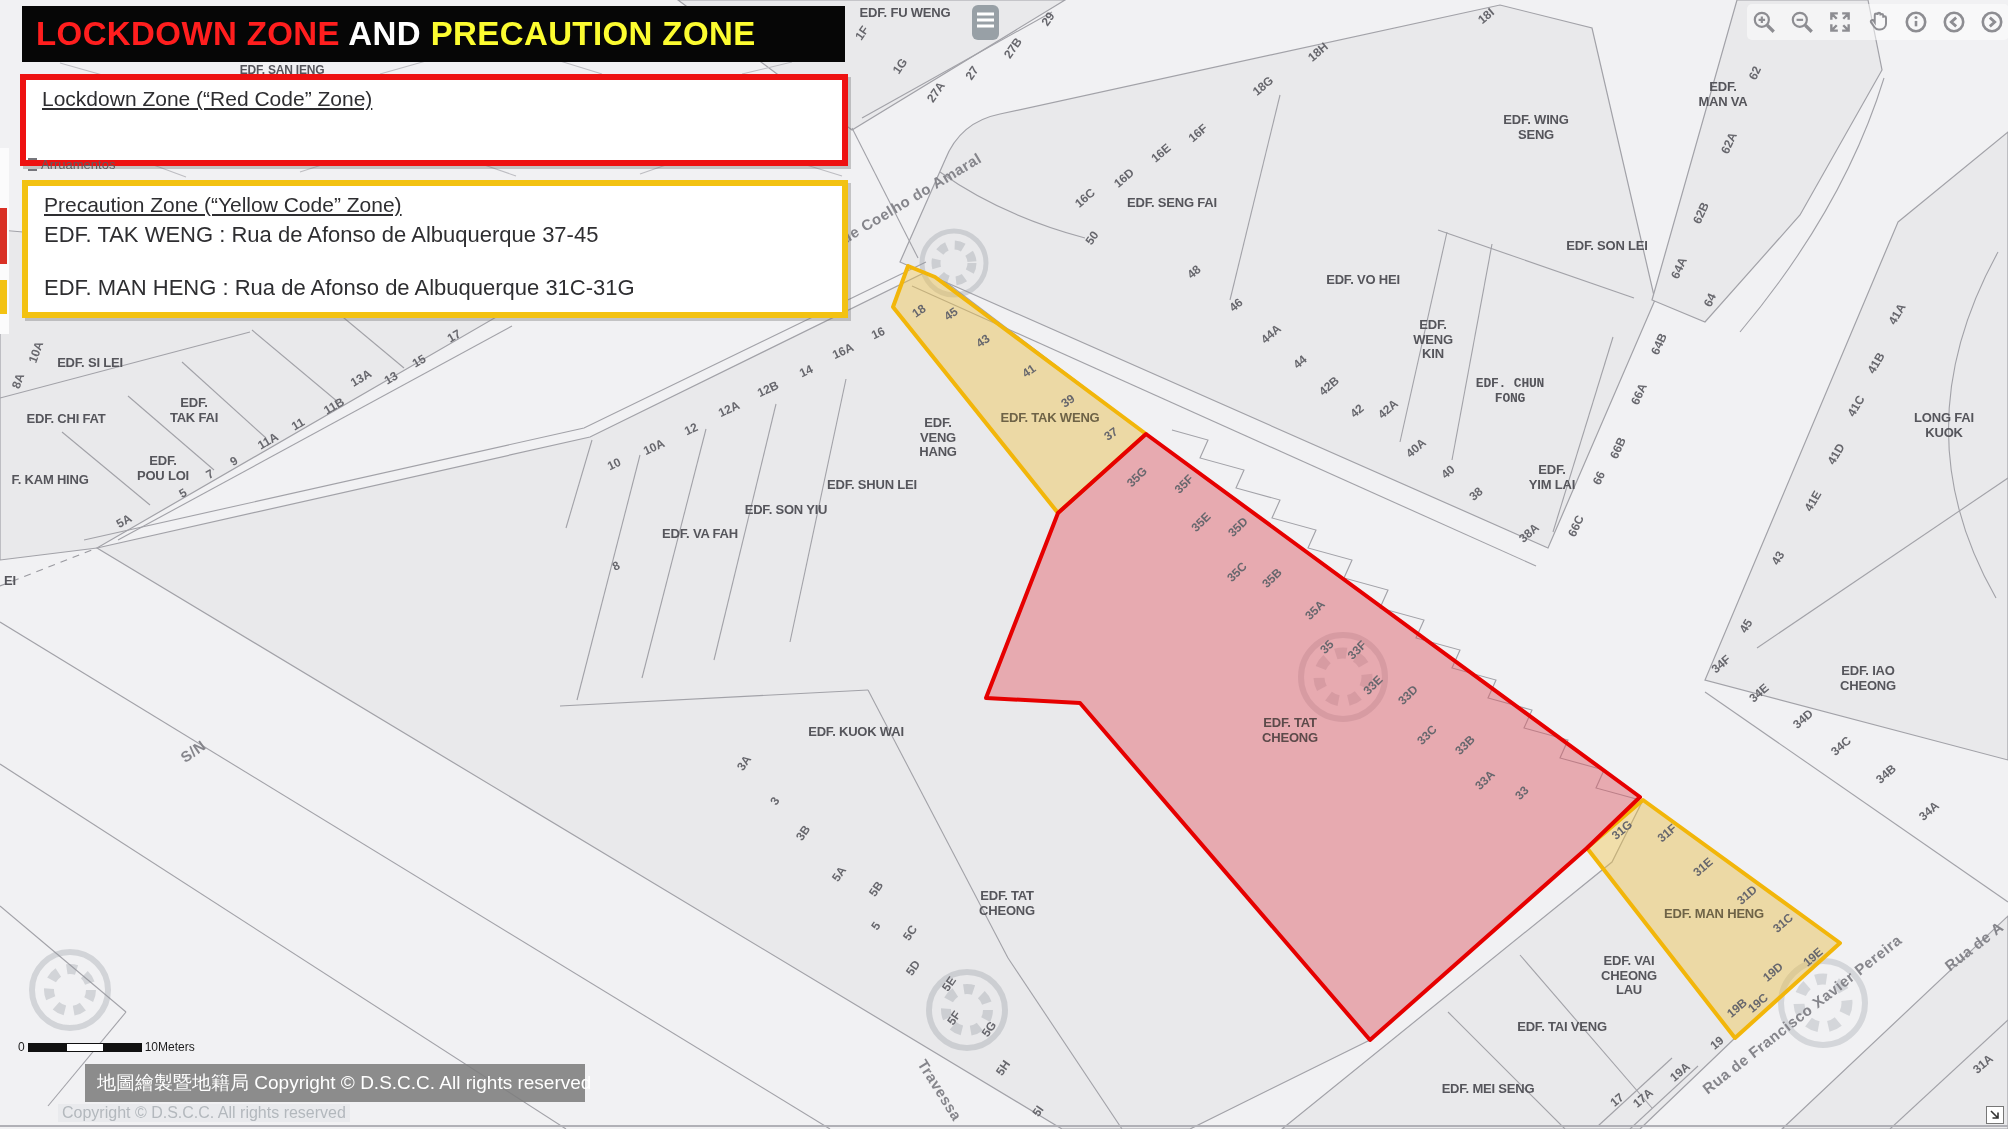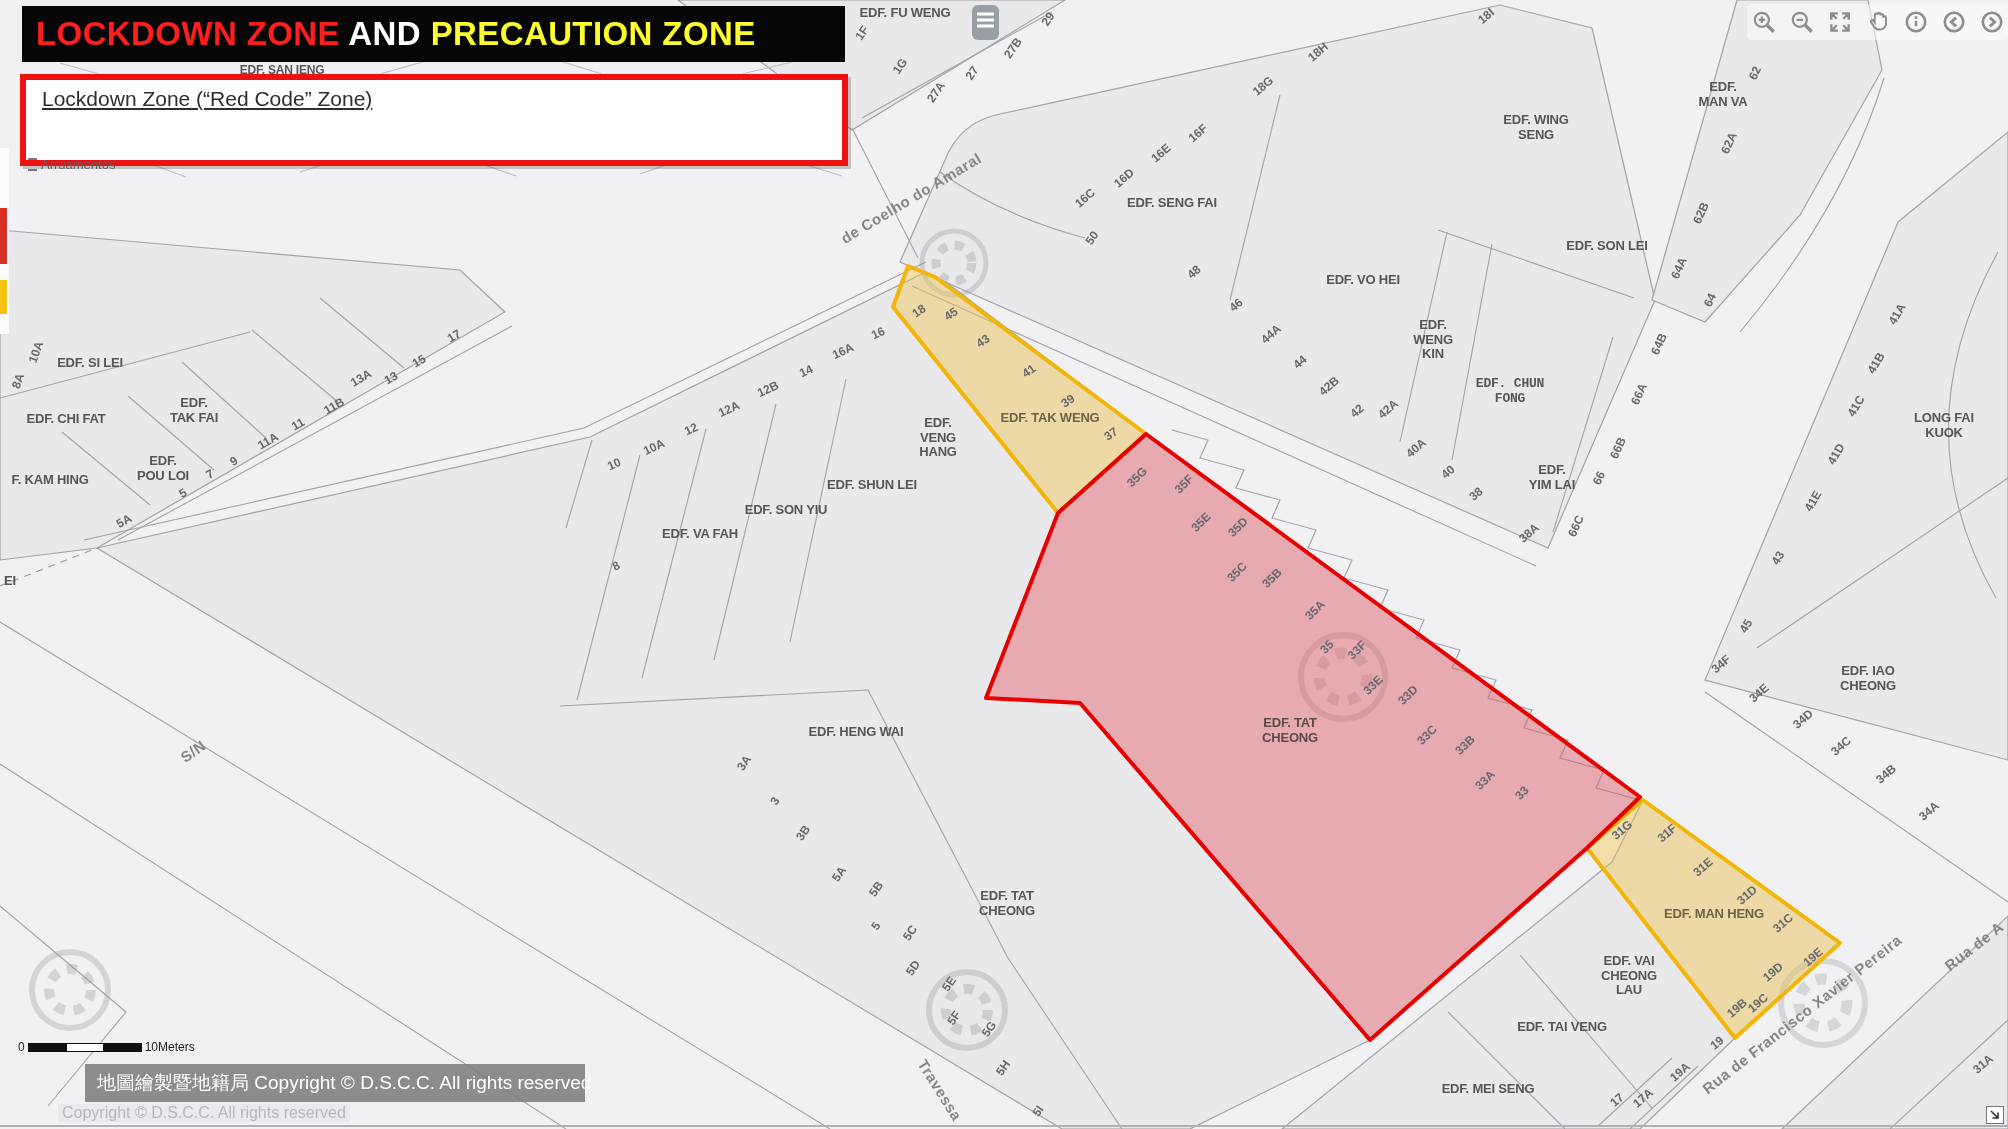--- a/index.html
+++ b/index.html
@@ -188,21 +188,21 @@
 POU LOI</span>
       <span class="bldg" style="left: 50px; top: 480px; transform: translate(-50%, -50%);">F. KAM HING</span>
       <span class="bldg" style="left: 10px; top: 581px; transform: translate(-50%, -50%);">EI</span>
       <span class="bldg" style="left: 700px; top: 534px; transform: translate(-50%, -50%);">EDF. VA FAH</span>
       <span class="bldg" style="left: 786px; top: 510px; transform: translate(-50%, -50%);">EDF. SON YIU</span>
       <span class="bldg" style="left: 872px; top: 485px; transform: translate(-50%, -50%);">EDF. SHUN LEI</span>
       <span class="bldg" style="left: 938px; top: 438px; transform: translate(-50%, -50%);">EDF.
 VENG
 HANG</span>
       <span class="bldg" style="left: 1050px; top: 418px; transform: translate(-50%, -50%); color: rgb(110, 99, 71);">EDF. TAK WENG</span>
-      <span class="bldg" style="left: 856px; top: 732px; transform: translate(-50%, -50%);">EDF. HENG WAI</span>
+      <span class="bldg" style="left: 856px; top: 732px; transform: translate(-50%, -50%);">EDF. KUOK WAI</span>
       <span class="bldg" style="left: 1290px; top: 731px; transform: translate(-50%, -50%); color: rgb(92, 74, 74);">EDF. TAT
 CHEONG</span>
       <span class="bldg" style="left: 1007px; top: 904px; transform: translate(-50%, -50%);">EDF. TAT
 CHEONG</span>
       <span class="bldg" style="left: 1700px; top: 914px; transform: translate(-50%, -50%); color: rgb(110, 99, 71); padding-left: 28px;">EDF. MAN HENG</span>
       <span class="bldg" style="left: 1629px; top: 976px; transform: translate(-50%, -50%);">EDF. VAI
 CHEONG
 LAU</span>
       <span class="bldg" style="left: 1562px; top: 1027px; transform: translate(-50%, -50%);">EDF. TAI VENG</span>
       <span class="bldg" style="left: 1488px; top: 1089px; transform: translate(-50%, -50%);">EDF. MEI SENG</span>
@@ -338,20 +338,25 @@
     </div>
 
   <div id="banner">
     <span style="color: rgb(255, 30, 30);">LOCKDOWN ZONE</span><span style="color: rgb(255, 255, 255);"> AND </span><span style="color: rgb(252, 252, 48);">PRECAUTION ZONE</span>
   </div>
 
   <div class="infobox" id="lockdown-box">
     <div class="title">Lockdown Zone (“Red Code” Zone)</div>
   </div>
 
+  <div class="infobox" id="precaution-box">
+    <div class="title">Precaution Zone (“Yellow Code” Zone)</div>
+    <div class="line">EDF. TAK WENG  : Rua de Afonso de Albuquerque 37-45</div>
+    <div class="line line2">EDF. MAN HENG  : Rua de Afonso de Albuquerque 31C-31G</div>
+  </div>
 
   <div id="legend-remnant">
     <span class="legend-glyph"></span>
     <span>Arruamentos</span>
   </div>
   <span class="chip" id="chip-strip"></span>
   <span class="chip" id="chip-red"></span>
   <span class="chip" id="chip-yellow"></span>
 
   <div id="toolbar">

